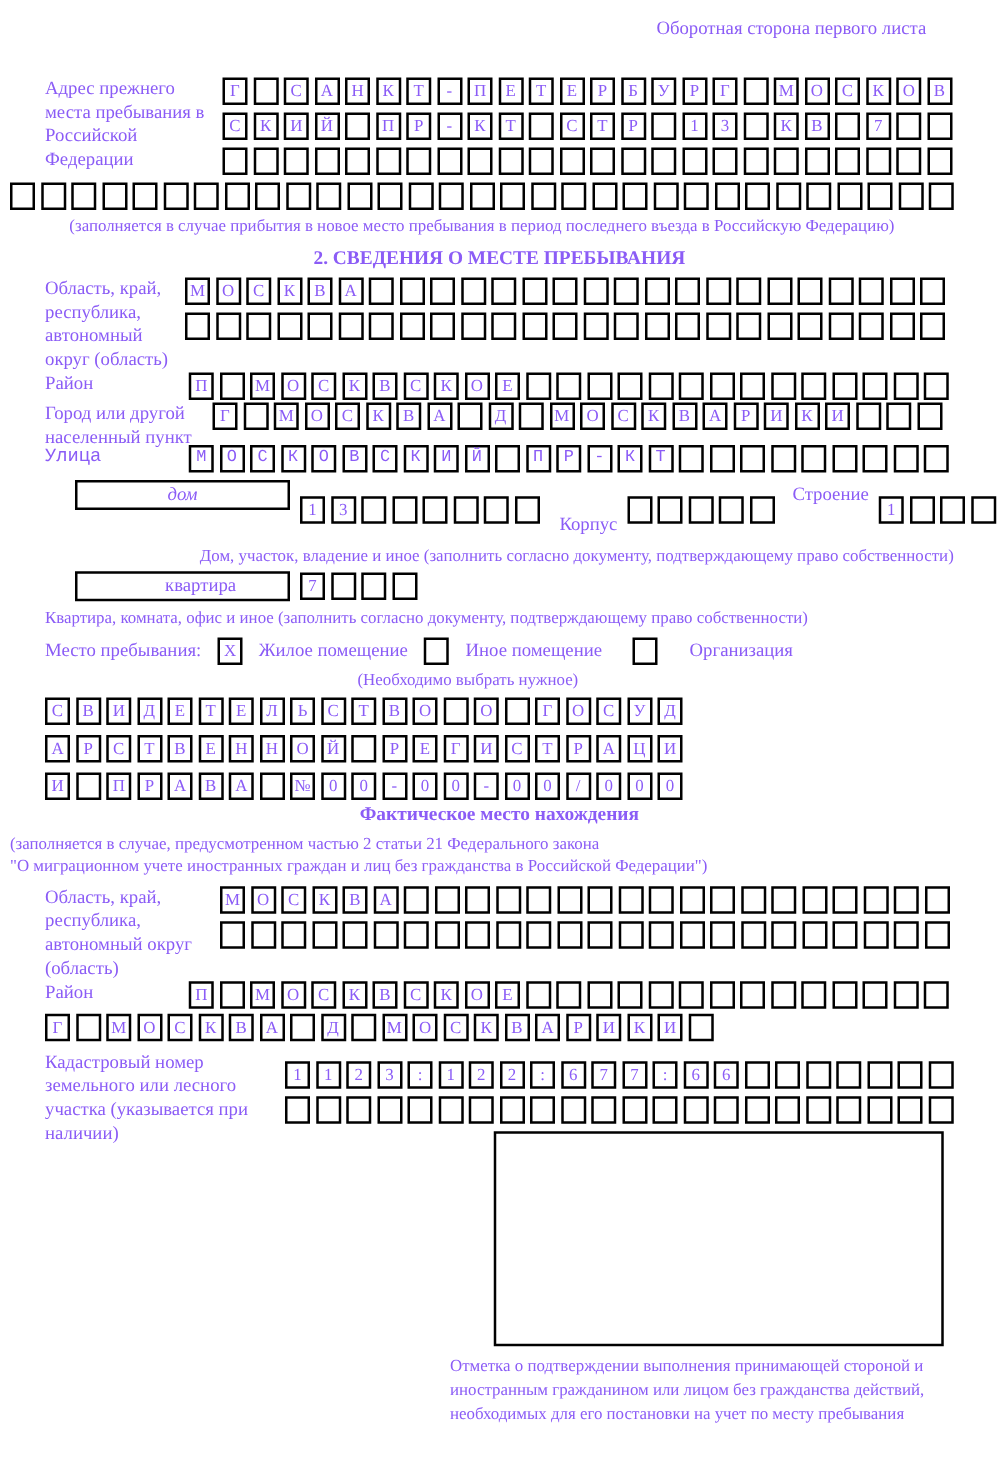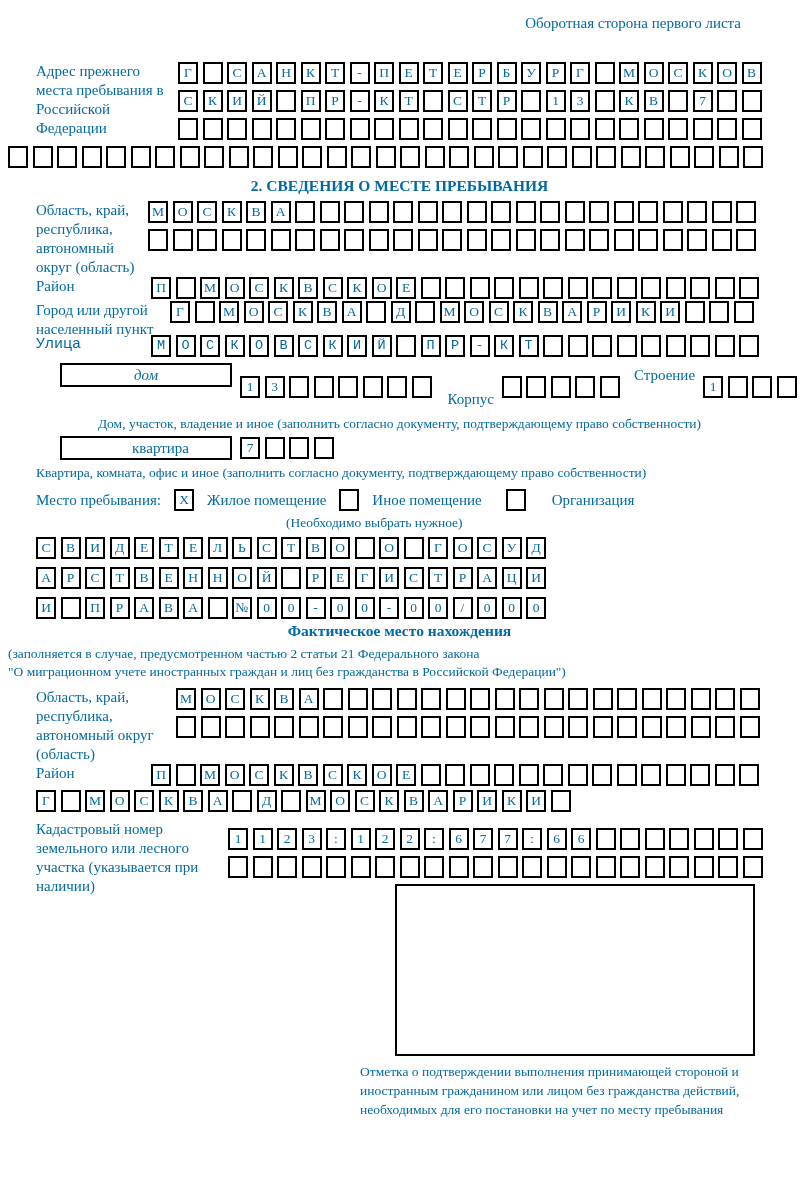--- a/index.html
+++ b/index.html
@@ -2,21 +2,21 @@
 <html lang="ru"><head>
 <meta charset="utf-8">
 <style>
   html,body { margin:0; padding:0; background:#fff; }
   .page {
     position:relative;
     width:800px; height:1180px;
     box-sizing:border-box;
     padding:14px 37px 0 36px;
     background:#ffffff;
-    color:#0369a1;
+    color:#8b5cf6;
     font-family:"Liberation Serif","DejaVu Serif",serif;
     font-size:15px;
     overflow:hidden;
   }
   .side-note { text-align:right; padding-right:22px; line-height:19px; height:19px; margin-bottom:29px; }
   .row { display:flex; align-items:flex-start; }
   .label { flex:0 0 auto; line-height:19px; }
   .w142{width:142px;} .w112{width:112px;} .w115{width:115px;} .w134{width:134px;}
   .w218{width:218px;} .w140{width:140px;} .w197{width:197px;} .w192{width:192px;}
   .cells { display:flex; gap:4.5px; flex:0 0 auto; }
@@ -183,20 +183,21 @@
         <span class="cell"></span>
         <span class="cell"></span>
         <span class="cell"></span>
         <span class="cell"></span>
         <span class="cell"></span>
         <span class="cell"></span>
         <span class="cell"></span>
         <span class="cell"></span>
       </div>
   </div>
+  <div class="note">(заполняется в случае прибытия в новое место пребывания в период последнего въезда в Российскую Федерацию)</div>
 
   <div class="title">2. СВЕДЕНИЯ О МЕСТЕ ПРЕБЫВАНИЯ</div>
 
   <div class="row mt5">
     <div class="label w112">Область, край, республика, автономный округ (область)</div>
     <div class="stack">
       <div class="cells">
           <span class="cell">М</span>
           <span class="cell">О</span>
           <span class="cell">С</span>
@@ -366,21 +367,21 @@
         <span class="cell"></span>
       </div>
     <div class="inline-lbl gap14">Строение</div>
     <div class="cells gap8">
         <span class="cell">1</span>
         <span class="cell"></span>
         <span class="cell"></span>
         <span class="cell"></span>
       </div>
   </div>
-  <div class="note" style="text-align:center; margin-left:0;">Дом, участок, владение и иное (заполнить согласно документу, подтверждающему право собственности)</div>
+  <div class="note" style="text-align:right; margin-left:0;">Дом, участок, владение и иное (заполнить согласно документу, подтверждающему право собственности)</div>
 
   <div class="row mt4 house-row">
     <div class="typebox aptbox">квартира</div>
     <div class="cells gap8">
         <span class="cell">7</span>
         <span class="cell"></span>
         <span class="cell"></span>
         <span class="cell"></span>
       </div>
   </div>

